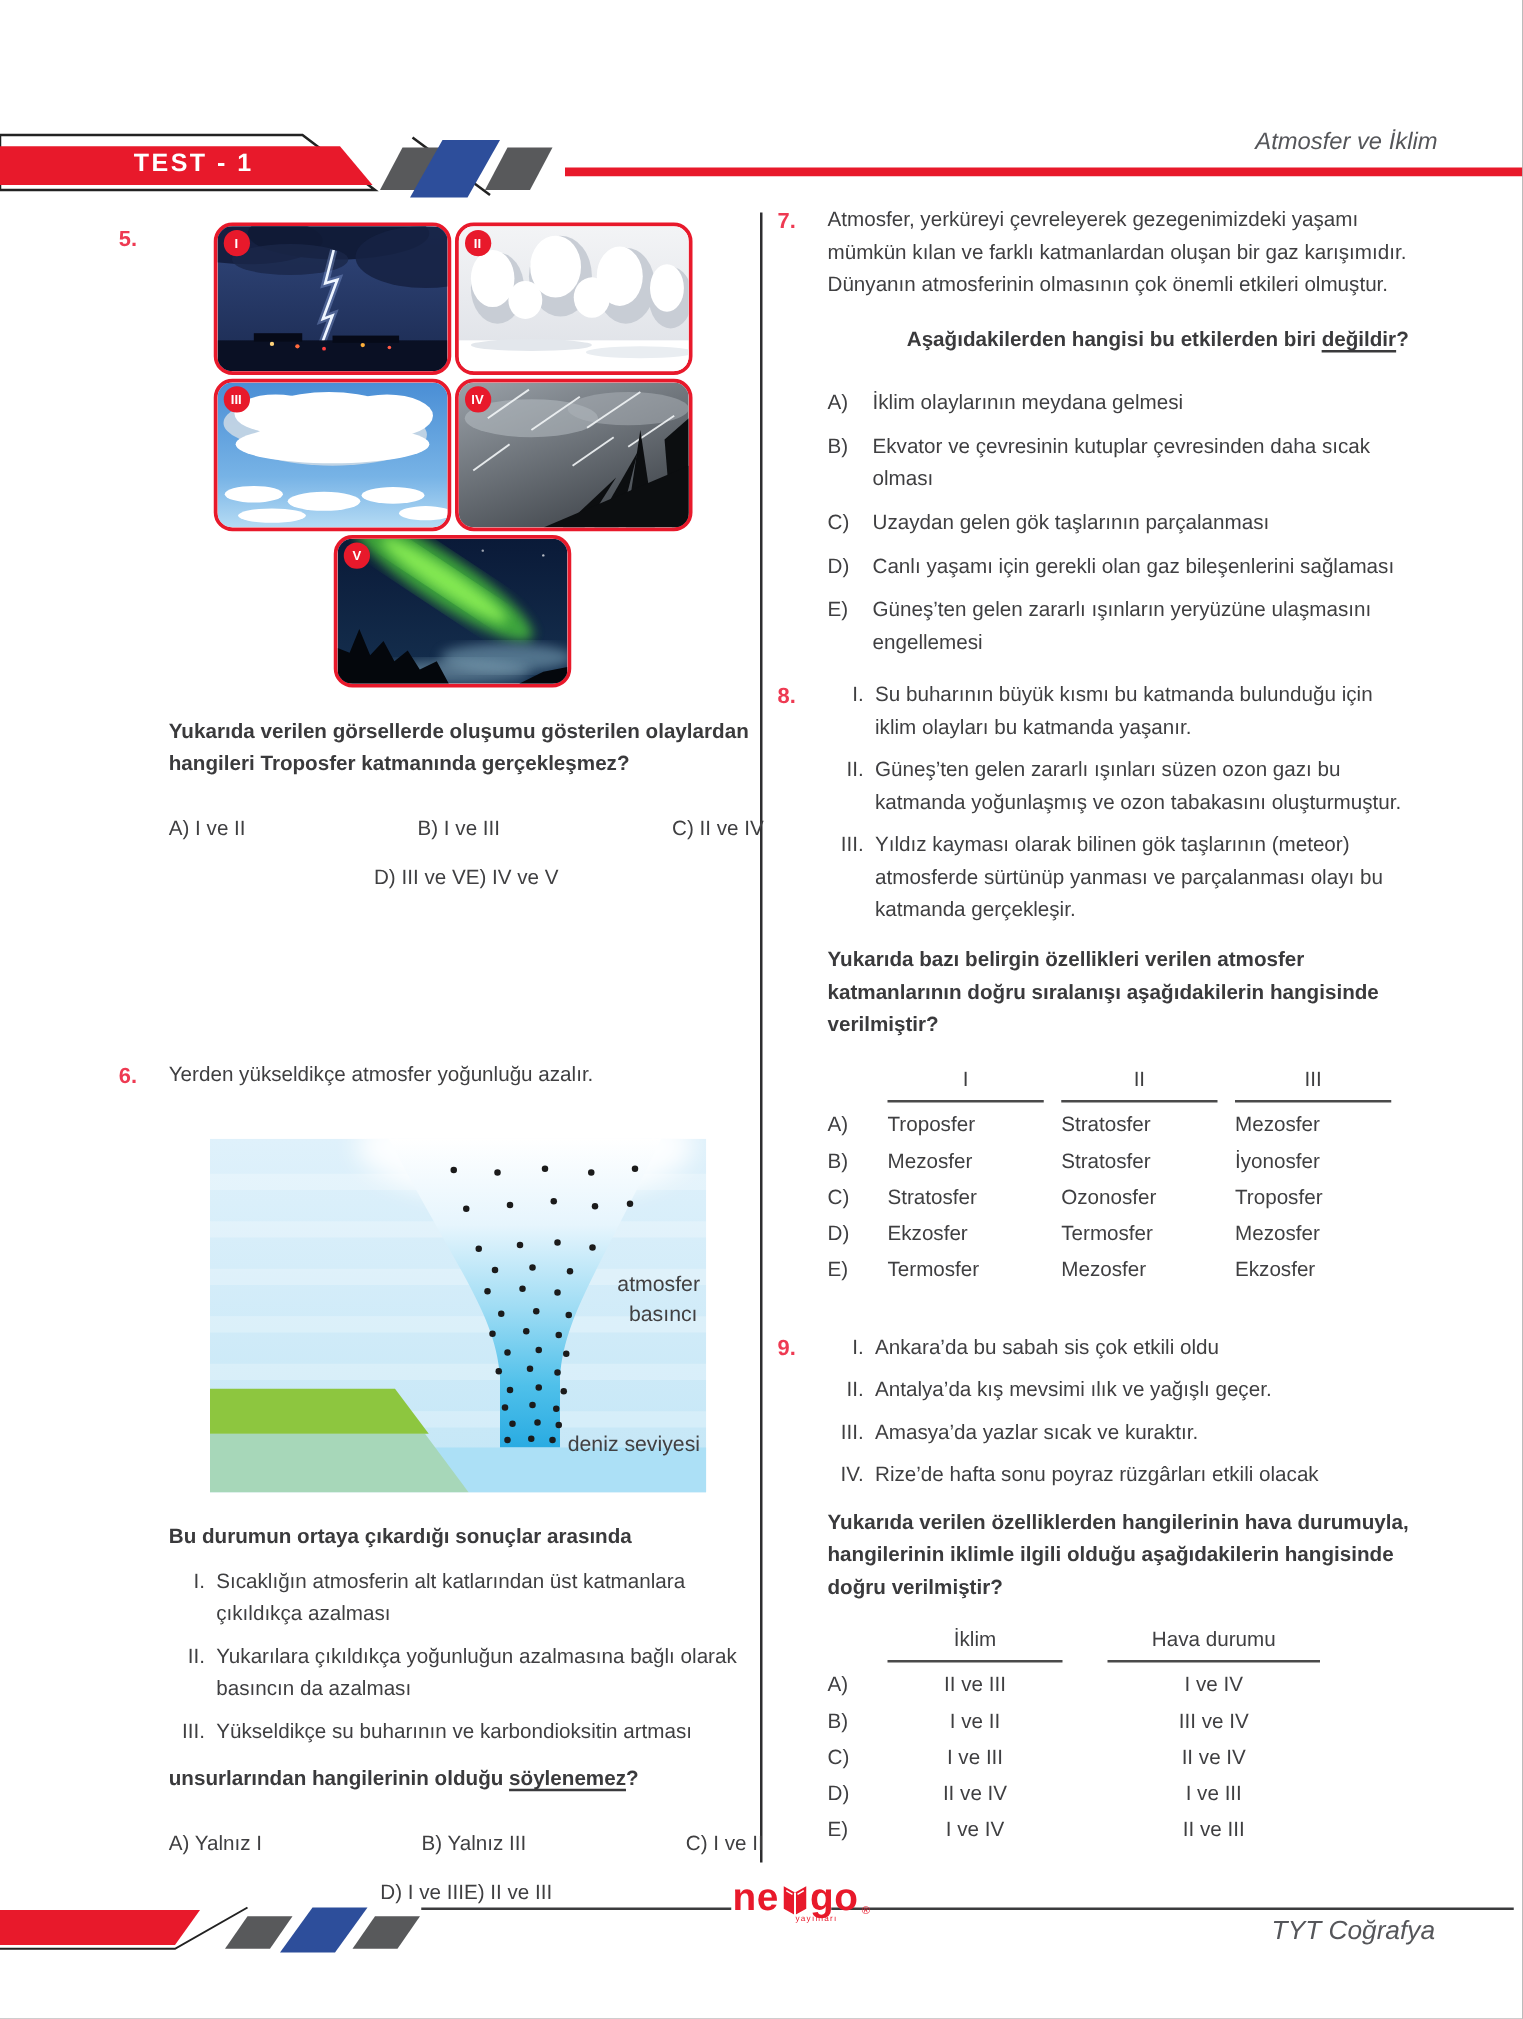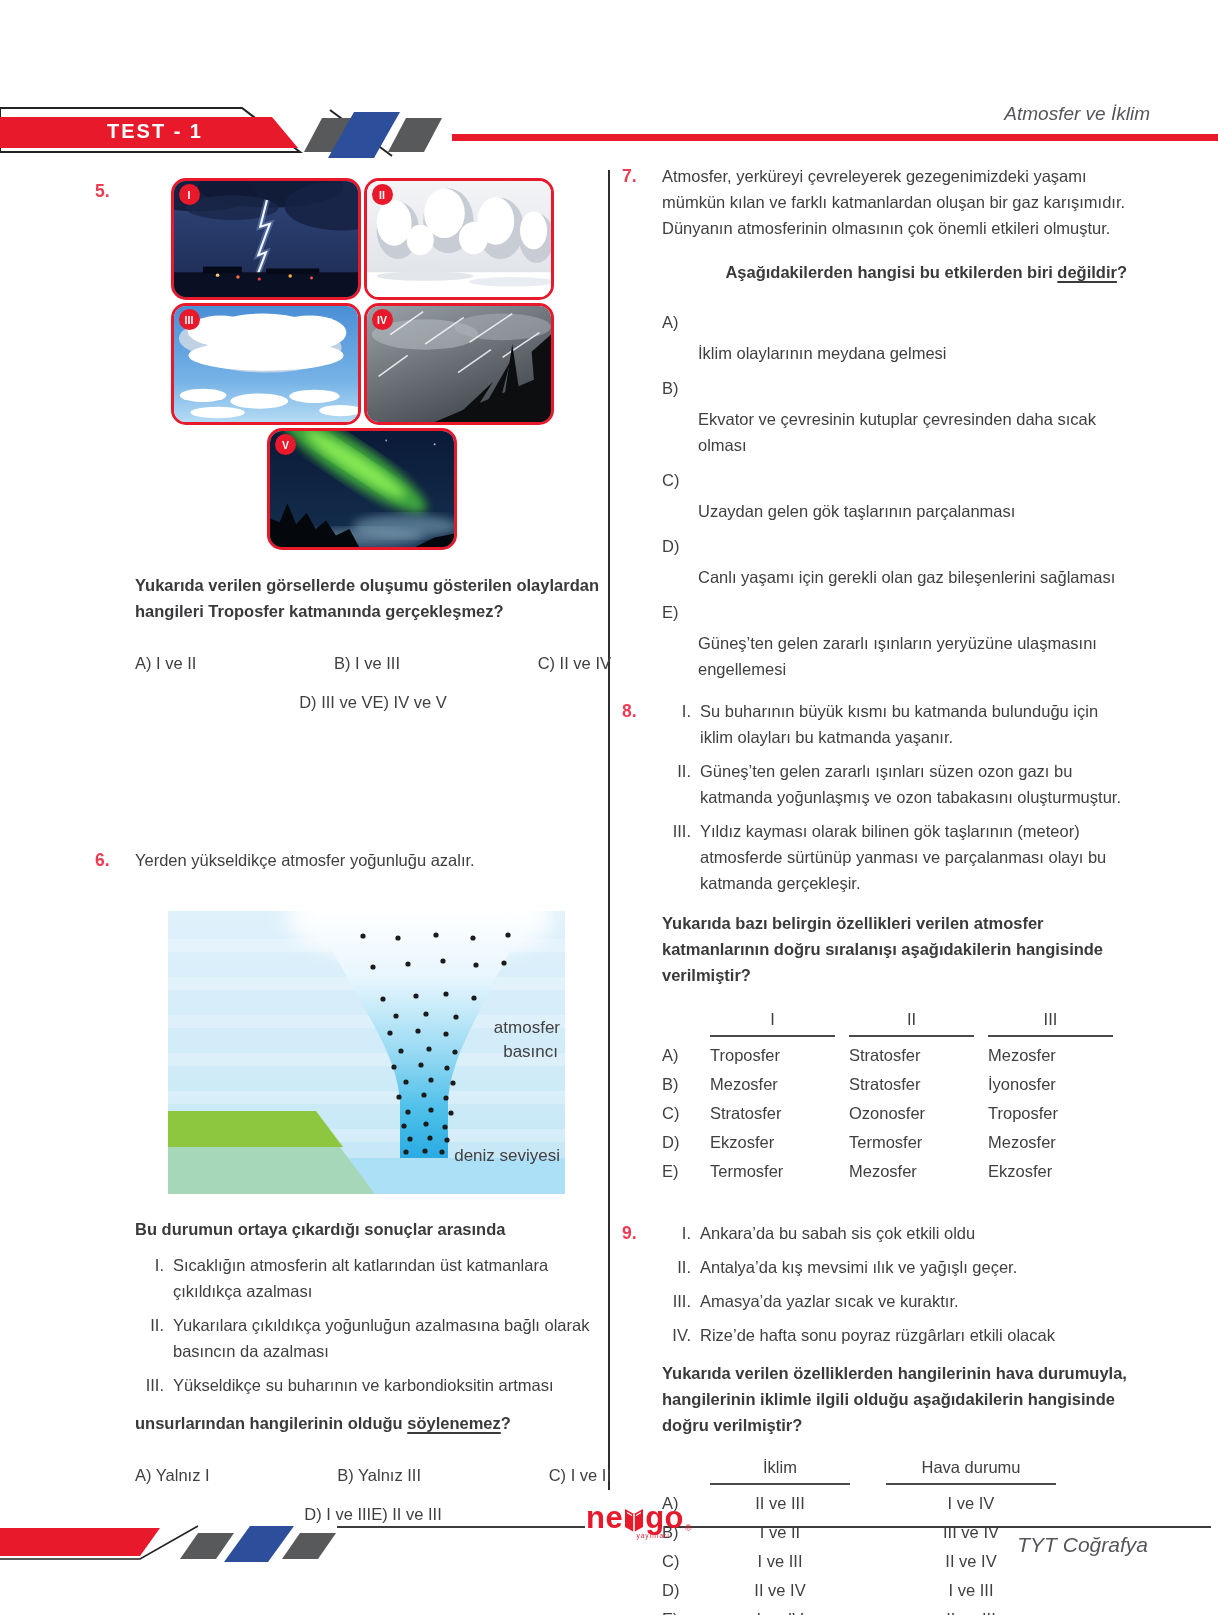--- a/index.html
+++ b/index.html
@@ -28,21 +28,21 @@
   .photo{position:relative;width:190px;height:122px;border:3px solid #e8192b;border-radius:15px;
          overflow:hidden;box-sizing:border-box;flex:none;}
   .photo svg{display:block;width:100%;height:100%;}
   .badge{position:absolute;top:3px;left:5px;width:21px;height:21px;border-radius:50%;background:#e8192b;
          color:#fff;font-size:10.5px;font-weight:bold;display:flex;align-items:center;justify-content:center;}
   
   .opt-row3{display:flex;justify-content:space-between;margin-top:26px;}
   .opt-row2{display:flex;justify-content:center;margin-top:13px;}
   .opts .opt{display:flex;margin-bottom:9px;}
   .opts .oletter{width:36px;flex:none;}
-  .opts .otxt{flex:1;margin-top:31px;}
+  .opts .otxt{flex:1;}
   
   .item{display:flex;margin-bottom:8px;}
   .item .inum{width:38px;flex:none;text-align:right;padding-right:9px;box-sizing:border-box;}
   .item .itxt{flex:1;}
   
   .mtable{margin-top:18px;}
   .thead,.trow{display:flex;align-items:baseline;}
   .tletter{width:48px;flex:none;}
   .th3{width:140px;margin-right:14px;text-align:center;border-bottom:2px solid#4a4a4b;padding-bottom:3px;}
   .td3{width:140px;margin-right:14px;text-align:left;}
@@ -55,21 +55,21 @@
   .diagram{margin:38px 0 0 33px;display:block;}
   .diagram text{font-family:"Liberation Sans",sans-serif;font-size:17px;fill:#414042;}
   
   .ftr-deco{top:1520px;}
   .page-num{position:absolute;left:92px;top:1567px;width:44px;text-align:center;color:#fff;font-weight:bold;font-size:11px;}
   .rule{position:absolute;top:1526px;height:1.6px;background:#3c3c3e;}
   .rule-left{left:337px;width:248px;}
   .rule-right{left:665px;width:546px;}
   .ftr-right{position:absolute;right:70px;top:1533px;font-style:italic;font-size:21px;color:#55565a;}
   .nego{position:absolute;left:586px;top:1503px;width:110px;color:#e8192b;}
-  .nego .row{display:flex;align-items:flex-end;}
+  .nego .row{display:flex;align-items:flex-end;justify-content:space-between;}
   .nego .wordmark{font-weight:bold;font-size:31px;line-height:30px;letter-spacing:0.5px;}
   .nego .reg{font-size:9px;vertical-align:top;line-height:10px;margin-left:1px;}
   .nego .sub{font-size:6.5px;text-align:right;width:84px;letter-spacing:1px;margin-top:-1px;}
   .nego svg{margin:0 1px;}
 </style>
 </head>
 <body>
 
 <div class="page">
 

